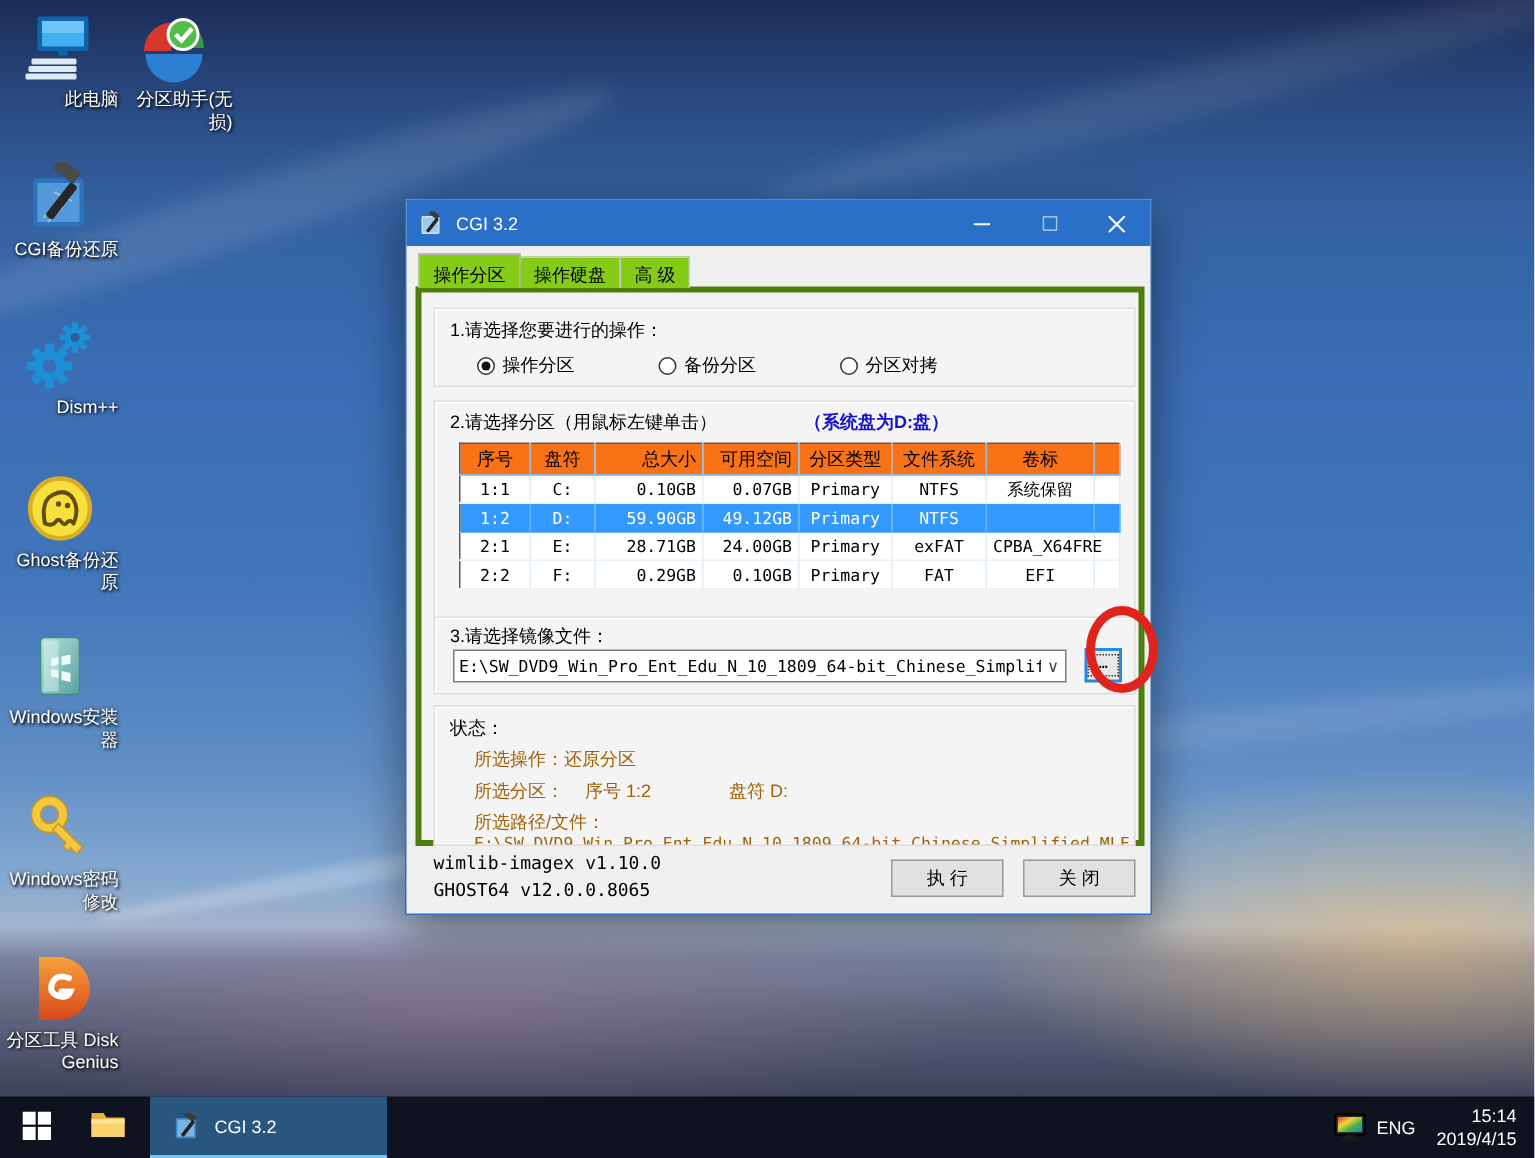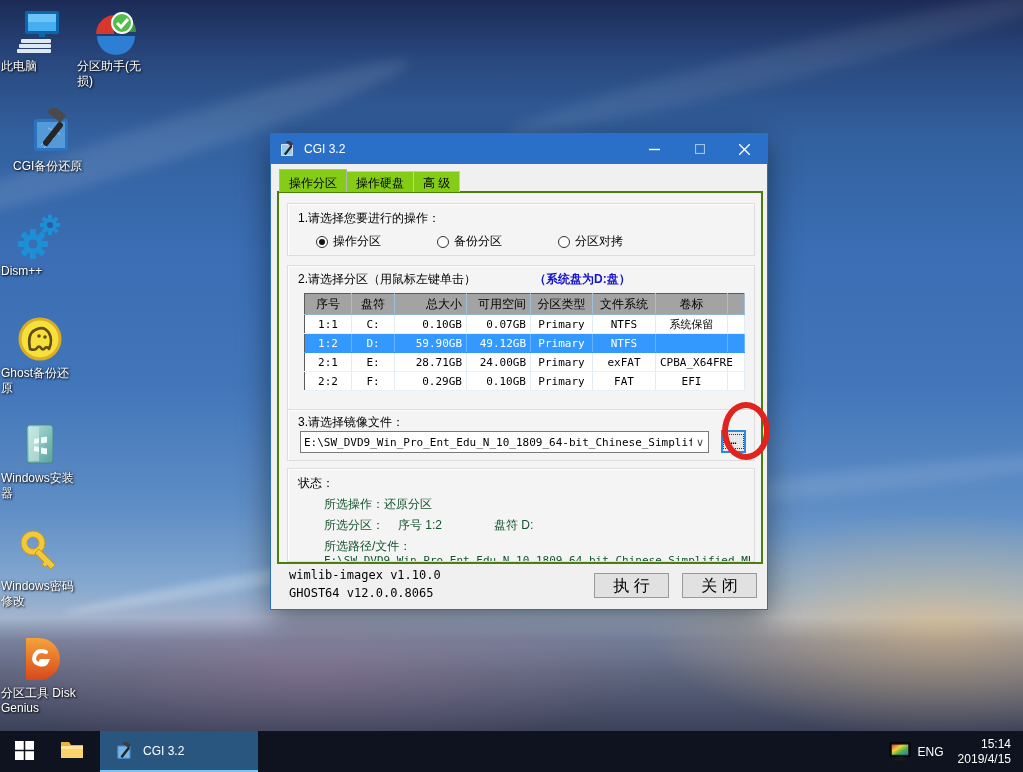--- a/index.html
+++ b/index.html
@@ -16,21 +16,21 @@
         #5f8ec5 66%, #86a9d0 76%, #a3b4cd 80%, #76809b 83%, #5f677f 87%,
         #4c536c 91%, #3a4058 95%, #2b3046 100%);
   }
   .cloud { position:absolute; background:rgba(255,255,255,.10); filter:blur(6px); border-radius:50%; pointer-events:none; }
   .c1 { left:-80px; top:120px; width:500px; height:40px; transform:rotate(-18deg); }
   .c2 { left:500px; top:40px; width:620px; height:34px; transform:rotate(-14deg); background:rgba(255,255,255,.08); }
   .c3 { left:60px; top:560px; width:520px; height:16px; transform:rotate(-10deg); background:rgba(255,255,255,.22); filter:blur(3px); }
   .c4 { left:600px; top:470px; width:520px; height:22px; transform:rotate(-6deg); background:rgba(255,255,255,.10); }
 
   
-  .dicon { position:absolute; width:78px; text-align:left; cursor:pointer; }
+  .dicon { position:absolute; width:78px; text-align:right; cursor:pointer; }
   .dicon .ic { width:48px; height:48px; margin:0 auto; }
   .dicon .lbl { margin-top:3px; color:#fff; font-size:12px; line-height:15px;
     text-shadow:1px 1px 2px rgba(0,0,0,.9), 0 0 3px rgba(0,0,0,.6); word-break:break-all; }
 
   
   .win { position:absolute; left:270px; top:133px; width:498px; height:477px;
     background:#f0f0f0; border:1px solid #2a6fc4; box-shadow:0 10px 30px rgba(0,0,0,.45); }
   .titlebar { position:absolute; left:0; top:0; width:100%; height:30px; background:#2b70c8;
     display:flex; align-items:center; color:#fff; }
   .titlebar .app-ico { width:16px; height:16px; margin:0 8px 0 9px; }
@@ -40,21 +40,21 @@
     color:#fff; font-size:13px; cursor:pointer; }
   .cap.max { color:#9fc2e8; }
   .cap svg { display:block; }
 
   .tabs { position:absolute; left:8px; top:37px; display:flex; z-index:3; }
   .tab { height:21px; padding:3px 9px 0; font-size:12px; color:#000;
     border:1px solid #c8c8c8; border-bottom:none; background:#84cc16; margin-right:-1px; cursor:pointer; }
   .tab.active { background:#84cc16; height:23px; margin-top:-2px; padding-top:5px; border-color:#b4b4b4; position:relative; z-index:4; }
 
   .page { position:absolute; left:6px; top:57px; width:486px; height:373px;
-    background:#f4f4f4; border:2px solid #4d7c0f; z-index:2; }
+    background:#f4f4f4; border:4px solid #4d7c0f; z-index:2; }
 
   .group { position:absolute; left:8px; width:468px; border:1px solid #ddd;
     box-shadow:inset 1px 1px 0 #fff; background:#f4f4f4; }
   .g1 { top:10px; height:53px; }
   .g2 { top:72px; height:158px; }
   .g3 { top:216px; height:52px; }
   .gstatus { top:275px; height:94px; overflow:hidden; }
 
   .glabel { position:absolute; left:10px; top:6px; color:#000; }
   .radios { position:absolute; left:28px; top:29px; display:flex; }
@@ -62,49 +62,49 @@
   .radio-item .rb { width:12px; height:12px; border:1px solid #333; border-radius:50%;
     background:#fff; margin-right:5px; position:relative; }
   .radio-item .rb.checked::after { content:""; position:absolute; left:2px; top:2px; width:6px; height:6px;
     border-radius:50%; background:#111; }
 
   .g2 .hdr-row { position:absolute; left:10px; top:5px; white-space:nowrap; }
   .g2 .hdr-row .hint { color:#1414cd; font-weight:bold; margin-left:58px; cursor:pointer; text-decoration:none; }
   .ptable { position:absolute; left:16px; top:27px; width:441px; border-collapse:collapse;
     table-layout:fixed; background:#fff; border:1px solid #5a5a5a;
     font-family:"DejaVu Sans Mono","Liberation Mono",monospace; font-size:11px; }
-  .ptable th { background:#a3a3a3; font-weight:normal; font-family:"Liberation Sans","DejaVu Sans",sans-serif;
+  .ptable th { background:#f97316; font-weight:normal; font-family:"Liberation Sans","DejaVu Sans",sans-serif;
     font-size:12px; height:21px; border-right:1px solid #9fc0dc; border-bottom:1px solid #8fb4d4; text-align:left; padding:0 4px; }
   .ptable td { height:19px; border-right:1px solid #e2ecf5; border-bottom:1px solid #e9f1f8; padding:0 4px; color:#000; }
   .ptable .ca { text-align:center; } .ptable .cr { text-align:right; } .ptable .cl { text-align:center; }
   .ptable th.ca { text-align:center; } .ptable th.cr { text-align:right; }
   .ptable tr.selected td { background:#3399ff; color:#fff; border-right-color:#66b3ff; border-bottom-color:#3399ff; }
 
   .combo { position:absolute; left:12px; top:21px; width:409px; height:22px; background:#fff;
     border:1px solid #7a7a7a; display:flex; align-items:center; cursor:pointer; }
   .combo-text { flex:1; overflow:hidden; white-space:nowrap; padding-left:3px;
     font-family:"DejaVu Sans Mono","Liberation Mono",monospace; font-size:11px; color:#000; }
   .combo-arrow { width:16px; text-align:center; color:#444; font-size:11px; }
   .browse { position:absolute; left:433px; top:20px; width:25px; height:23px; background:#e8e8e8;
     border:2px solid #2a8ae0; font-size:10px; line-height:8px; cursor:pointer; position:absolute;
     font-family:"DejaVu Sans Mono",monospace; }
   .browse .dots { display:block; border:1px dotted #333; height:15px; line-height:11px; }
   .red-circle { position:absolute; left:434px; top:-8px; width:48px; height:58px;
     border:6px solid #e0231d; border-radius:50%; z-index:9; pointer-events:none; }
 
   .status-title { position:absolute; left:10px; top:6px; color:#000; }
-  .sline { position:absolute; left:36px; color:#14532d; white-space:nowrap; }
+  .sline { position:absolute; left:26px; color:#a16207; white-space:nowrap; }
   .s1 { top:27px; } .s2 { top:48px;text-align:center; } .s3 { top:69px; } .s4 { top:85px; font-family:"DejaVu Sans Mono","Liberation Mono",monospace; font-size:11px; }
   .s2 .sp1 { margin-left:14px; } .s2 .sp2 { margin-left:52px; }
 
   .footer-ver { position:absolute; left:18px; color:#000;
     font-family:"DejaVu Sans Mono","Liberation Mono",monospace; font-size:12px; }
   .v1 { top:434px; } .v2 { top:452px; }
   .btn { position:absolute; top:439px; width:75px; height:25px; background:#e1e1e1;
-    border:1px solid #9a9a9a; font-size:16px; color:#000; text-align:center; line-height:23px; cursor:pointer;
+    border:1px solid #9a9a9a; font-size:12px; color:#000; text-align:center; line-height:23px; cursor:pointer;
     font-family:"Liberation Sans","DejaVu Sans",sans-serif; }
   .btn-exec { left:323px; } .btn-close { left:411px; }
 
   
   .taskbar { position:absolute; left:0; bottom:0; width:1023px; height:41px;
     background:rgba(14,18,29,.96); display:flex; align-items:stretch; color:#fff; }
   .tb-start { width:48px; display:flex; align-items:center; justify-content:center; cursor:pointer; }
   .tb-explorer { width:48px; display:flex; align-items:center; justify-content:center; cursor:pointer; }
   .tb-task { width:158px; margin-left:4px; background:#28567e; border-bottom:2px solid #76c5f5;
     display:flex; align-items:center; padding-left:16px; cursor:pointer; }
@@ -147,21 +147,21 @@
           <path d="M22 26 L4 26 A19 19 0 0 1 22 7 Z" fill="#d8372b"></path>
           <path d="M25 24 L25 5 A19 19 0 0 1 44 24 Z" fill="#3c9641"></path>
           <path d="M24 28 L43 28 A19 19 0 0 1 5 28 Z" fill="#2d7fd3"></path>
           <circle cx="30" cy="15" r="10" fill="#52bd4b" stroke="#fff" stroke-width="2"></circle>
           <path d="M25 15 l4 4 L36 11" stroke="#fff" stroke-width="3" fill="none"></path>
         </svg>
     </div>
     <div class="lbl">分区助手(无损)</div>
   </div>
 
-  <div class="dicon" style="left:13px; top:108px;">
+  <div class="dicon" style="left:1px; top:108px;">
     <div class="ic">
       <svg viewBox="0 0 48 48">
           <rect x="6" y="11" width="34" height="32" rx="3" fill="#2d72bd"></rect>
           <rect x="9" y="14" width="28" height="26" fill="#5ea4e0" opacity=".8"></rect>
           <path d="M13 37 l10-10 M16 40 l10-10 M20 20 l12 6 M28 18 l-6 12" stroke="#9cc8ee" stroke-width="1"></path>
           <rect x="20" y="1" width="17" height="9" rx="2" fill="#4a4a4a" transform="rotate(38 28 6)"></rect>
           <rect x="22" y="12" width="6" height="28" rx="2" fill="#262626" transform="rotate(38 25 26)"></rect>
         </svg>
     </div>
     <div class="lbl">CGI备份还原</div>

